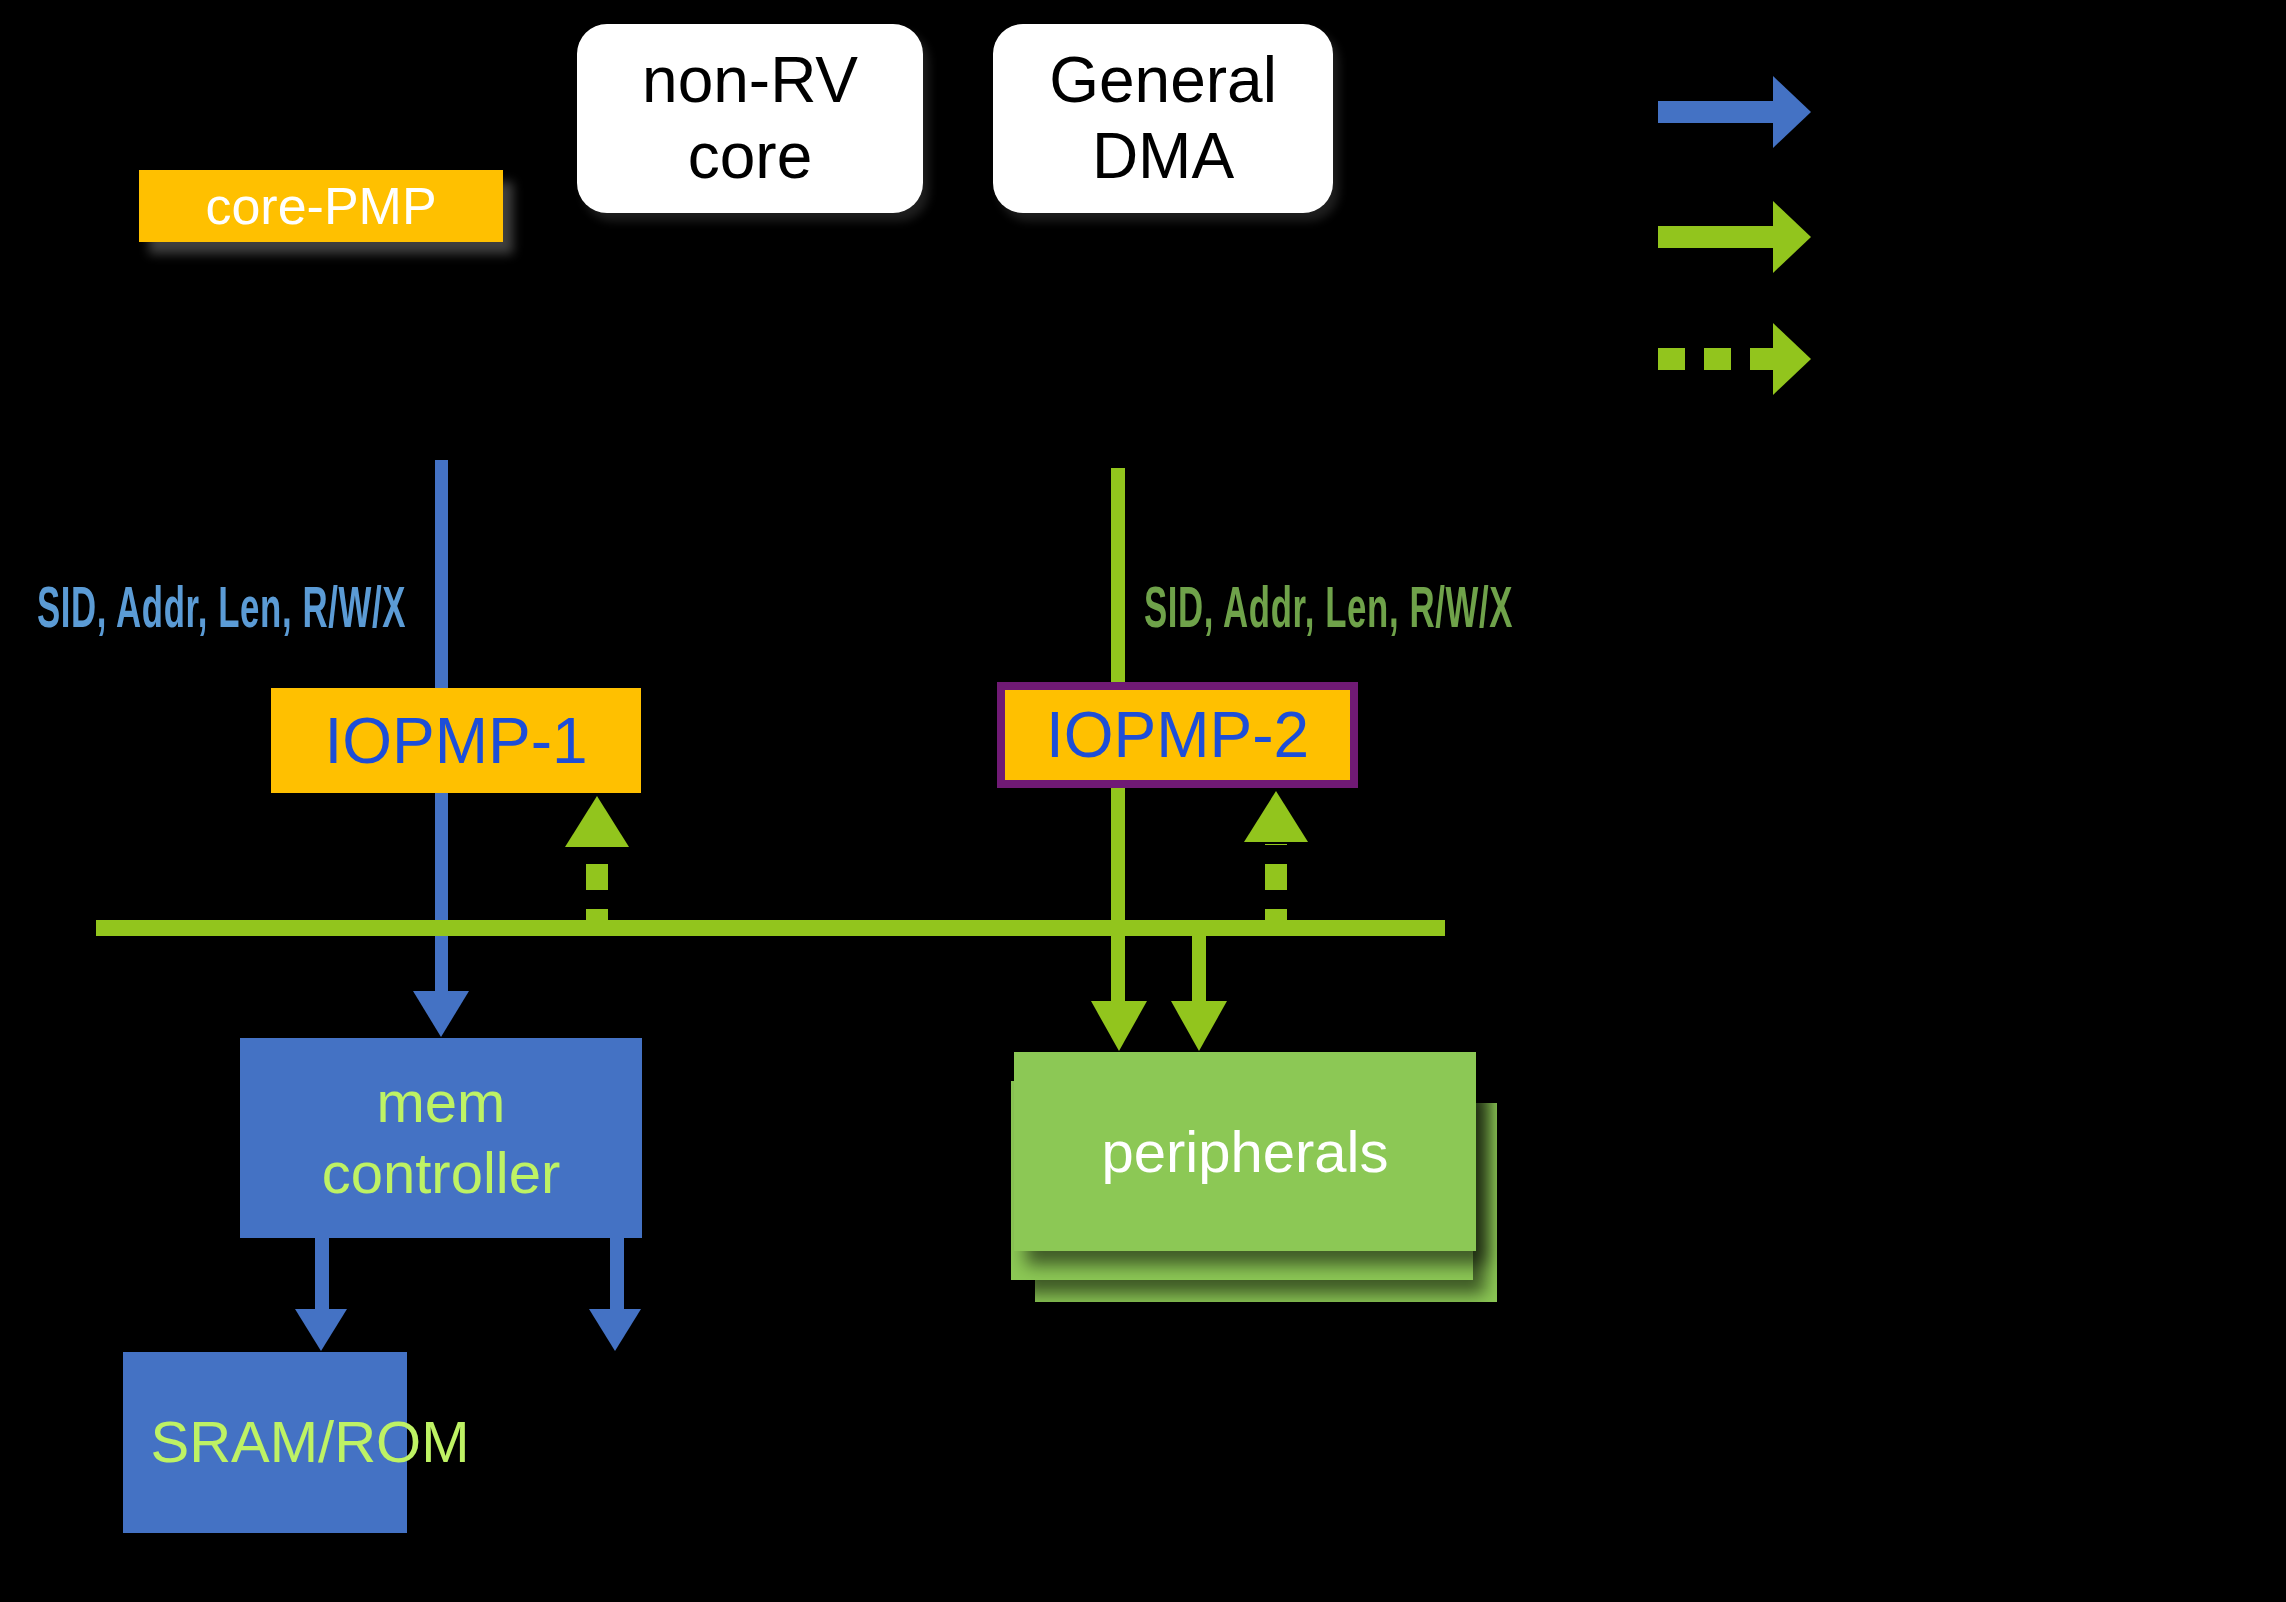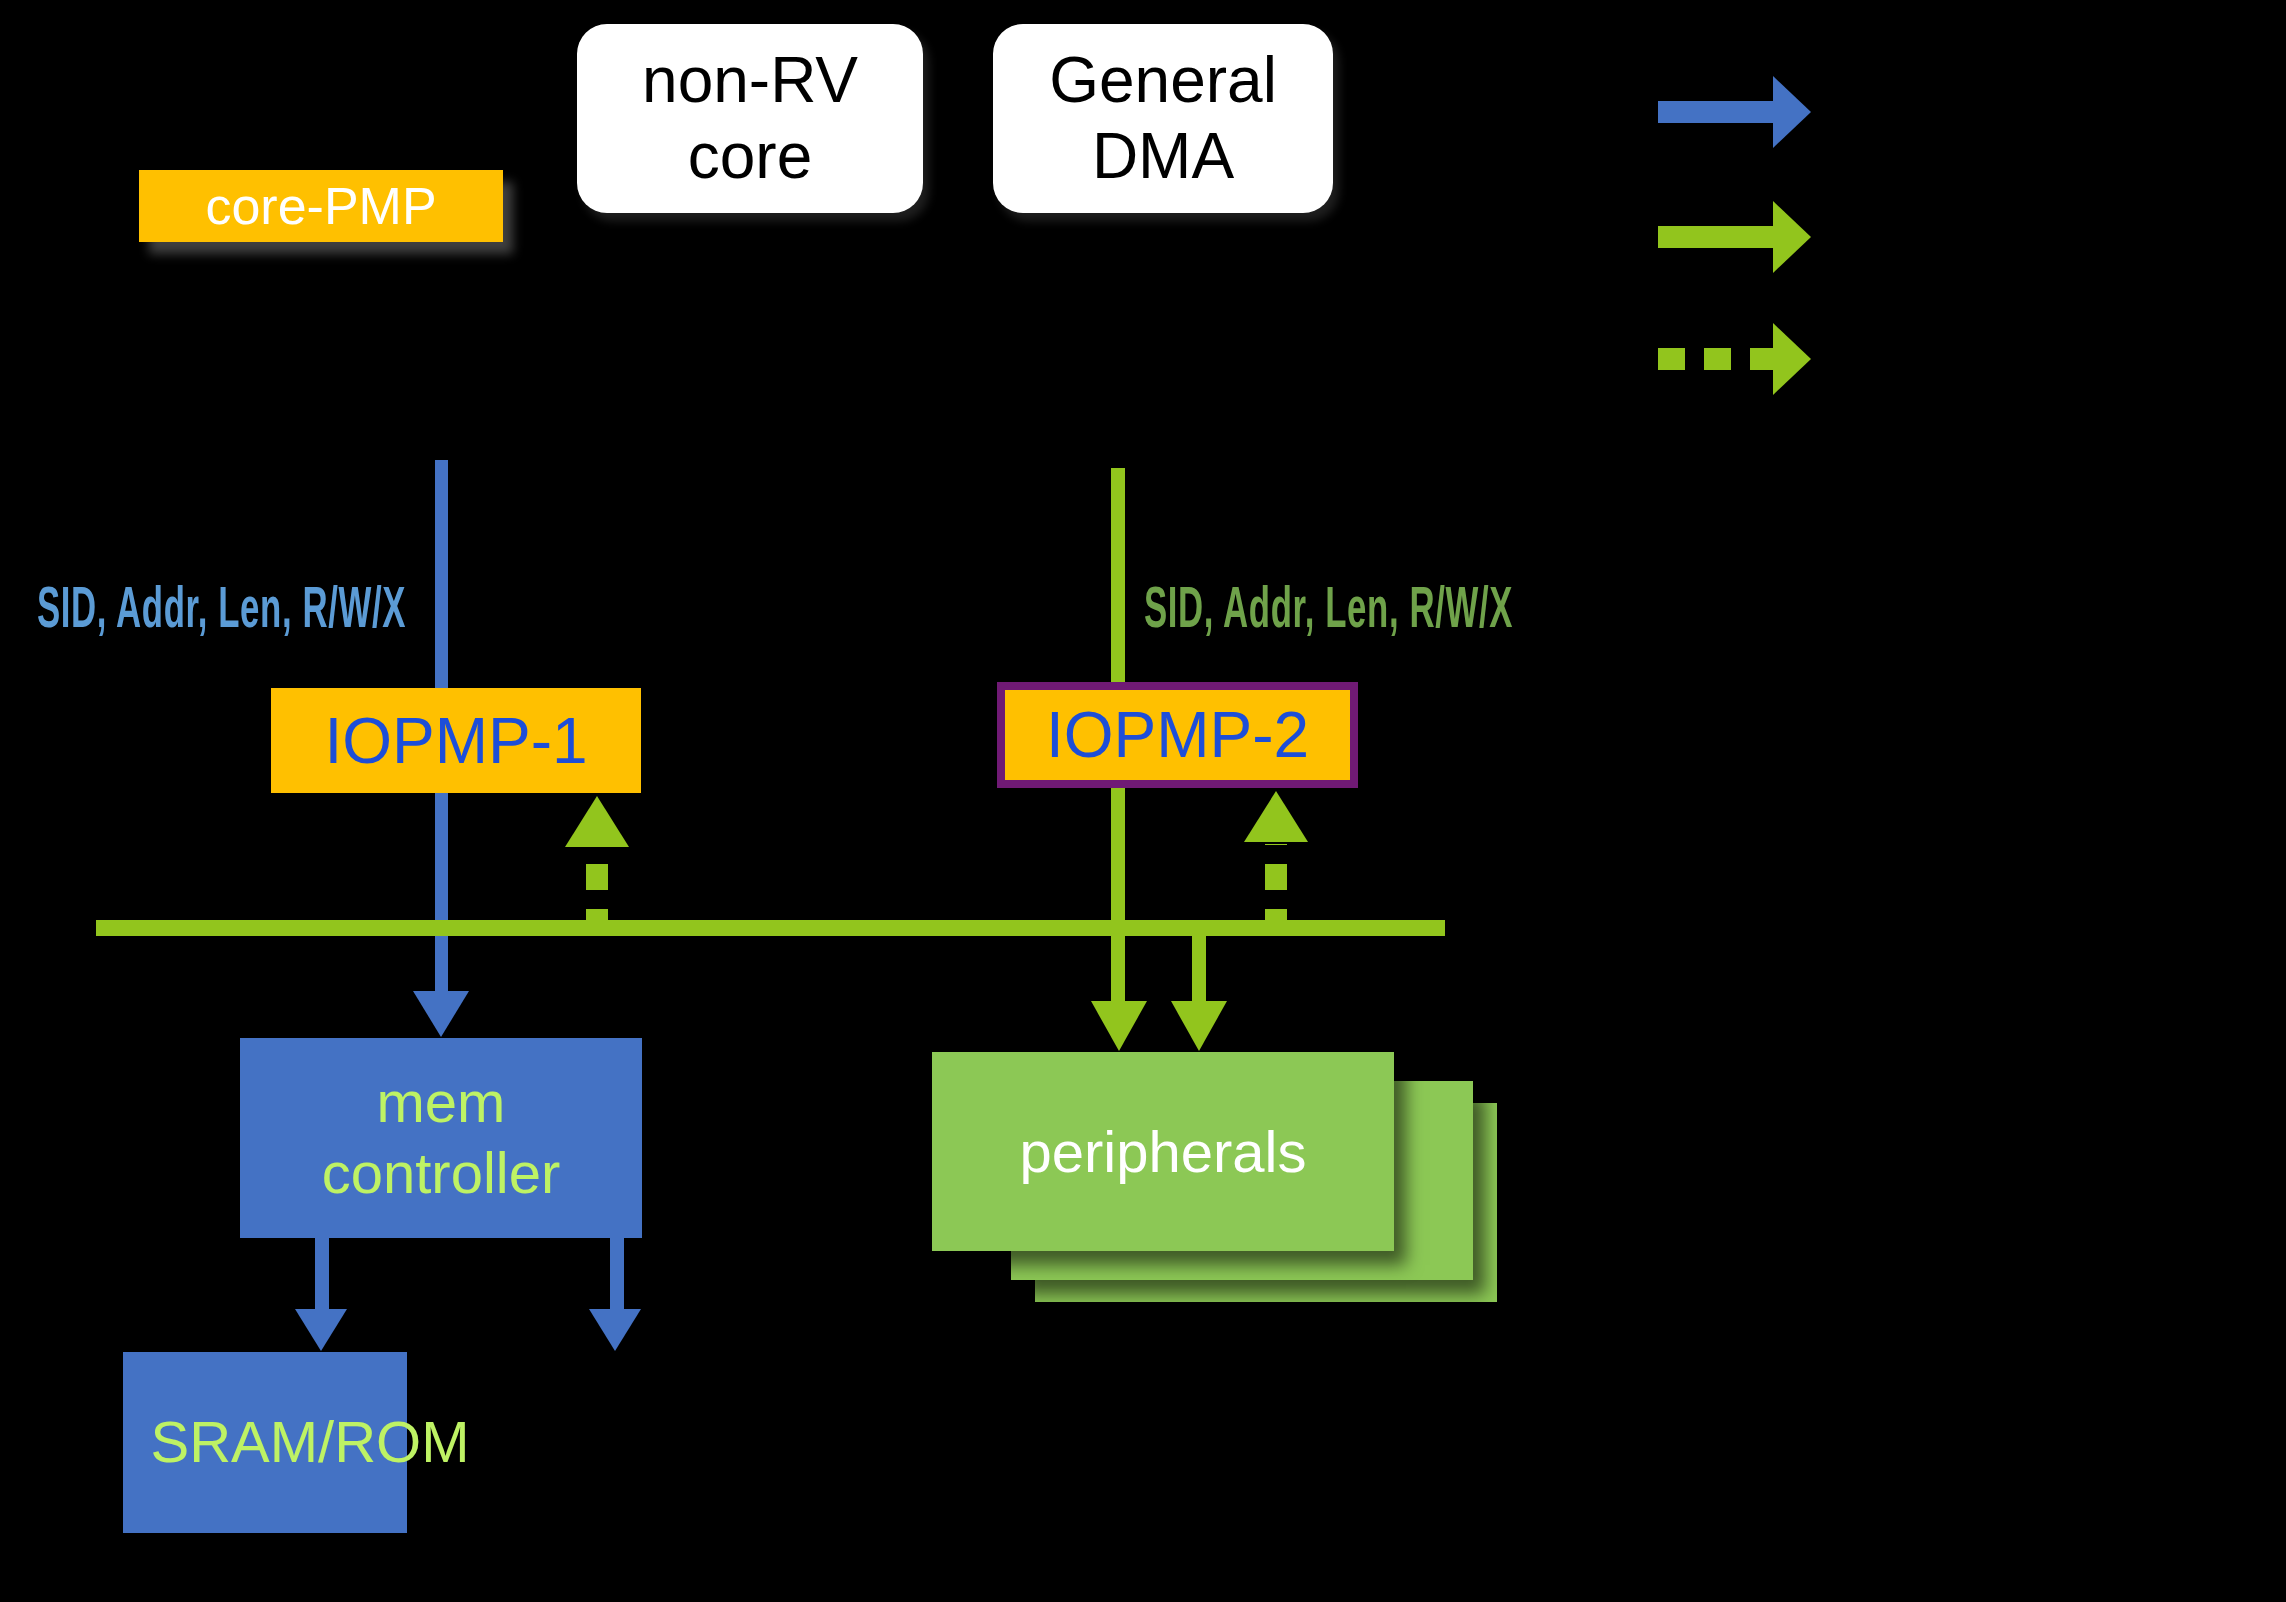--- a/index.html
+++ b/index.html
@@ -126,18 +126,18 @@
 
   <div class="abs vline-blue" style="left:610px;top:1238px;width:14px;height:74px;"></div>
   <div class="abs head-down-blue" style="left:589px;top:1309px;border-top-width:42px;border-left-width:26px;border-right-width:26px;"></div>
 
   <div class="abs blue-box" style="left:123px;top:1352px;width:284px;height:181px;">
     <span class="lbl-narrow" style="width:229px;">SRAM/ROM</span>
   </div>
 
   <div class="abs green-box" style="left:1035px;top:1103px;width:462px;height:199px;"></div>
   <div class="abs green-box" style="left:1011px;top:1081px;width:462px;height:199px;"></div>
-  <div class="abs green-box" style="left:932px;top:1052px;width:462px;height:199px;">
+  <div class="abs green-box" style="left:1014px;top:1052px;width:462px;height:199px;">
     <span>peripherals</span>
   </div>
 
 </div>
 
 
 </body></html>

